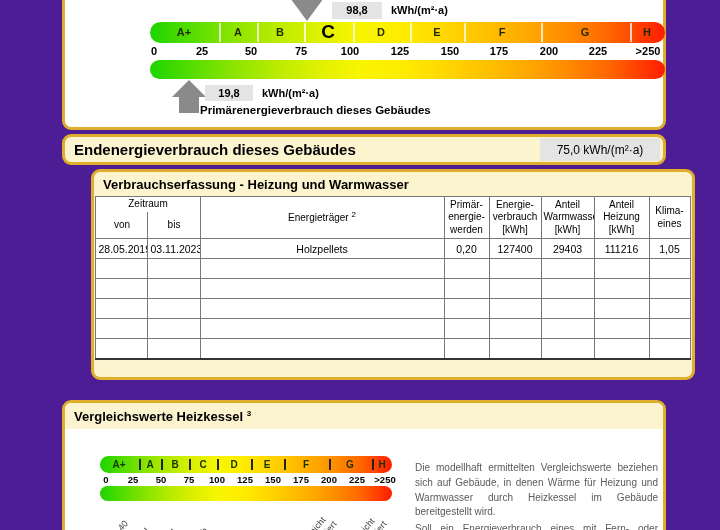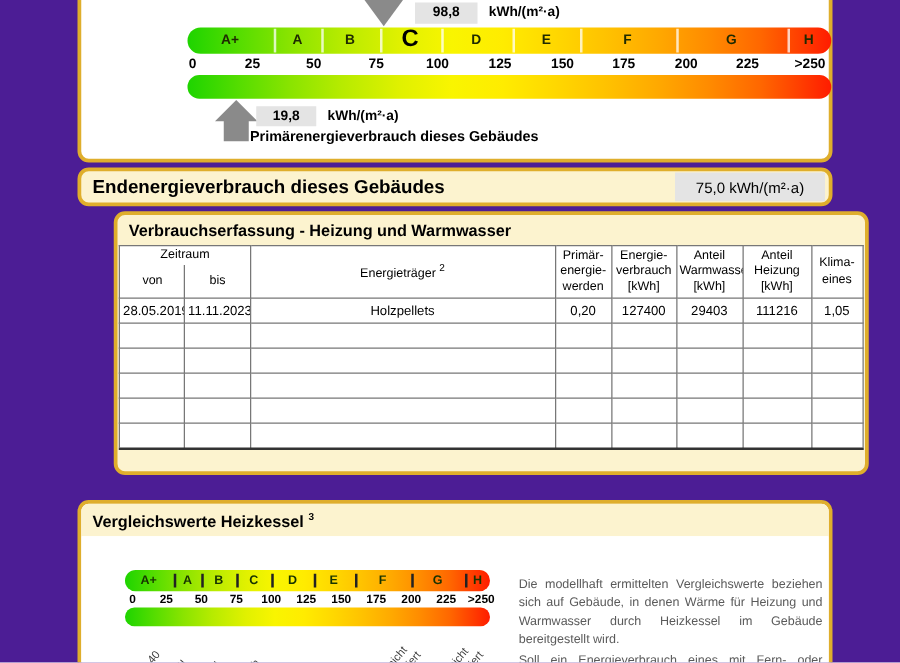--- a/index.html
+++ b/index.html
@@ -162,21 +162,21 @@
 [kWh]</th>
         <th rowspan="2">Klima-
 eines</th>
       </tr>
       <tr>
         <th class="vb">von</th>
         <th class="vb">bis</th>
       </tr>
       <tr>
         <td>28.05.2019</td>
-        <td>11.11.2023</td>
+        <td>03.11.2023</td>
         <td>Holzpellets</td>
         <td>0,20</td>
         <td>127400</td>
         <td>29403</td>
         <td>111216</td>
         <td>1,05</td>
       </tr>
       <tr>
         <td></td>
             <td></td>

